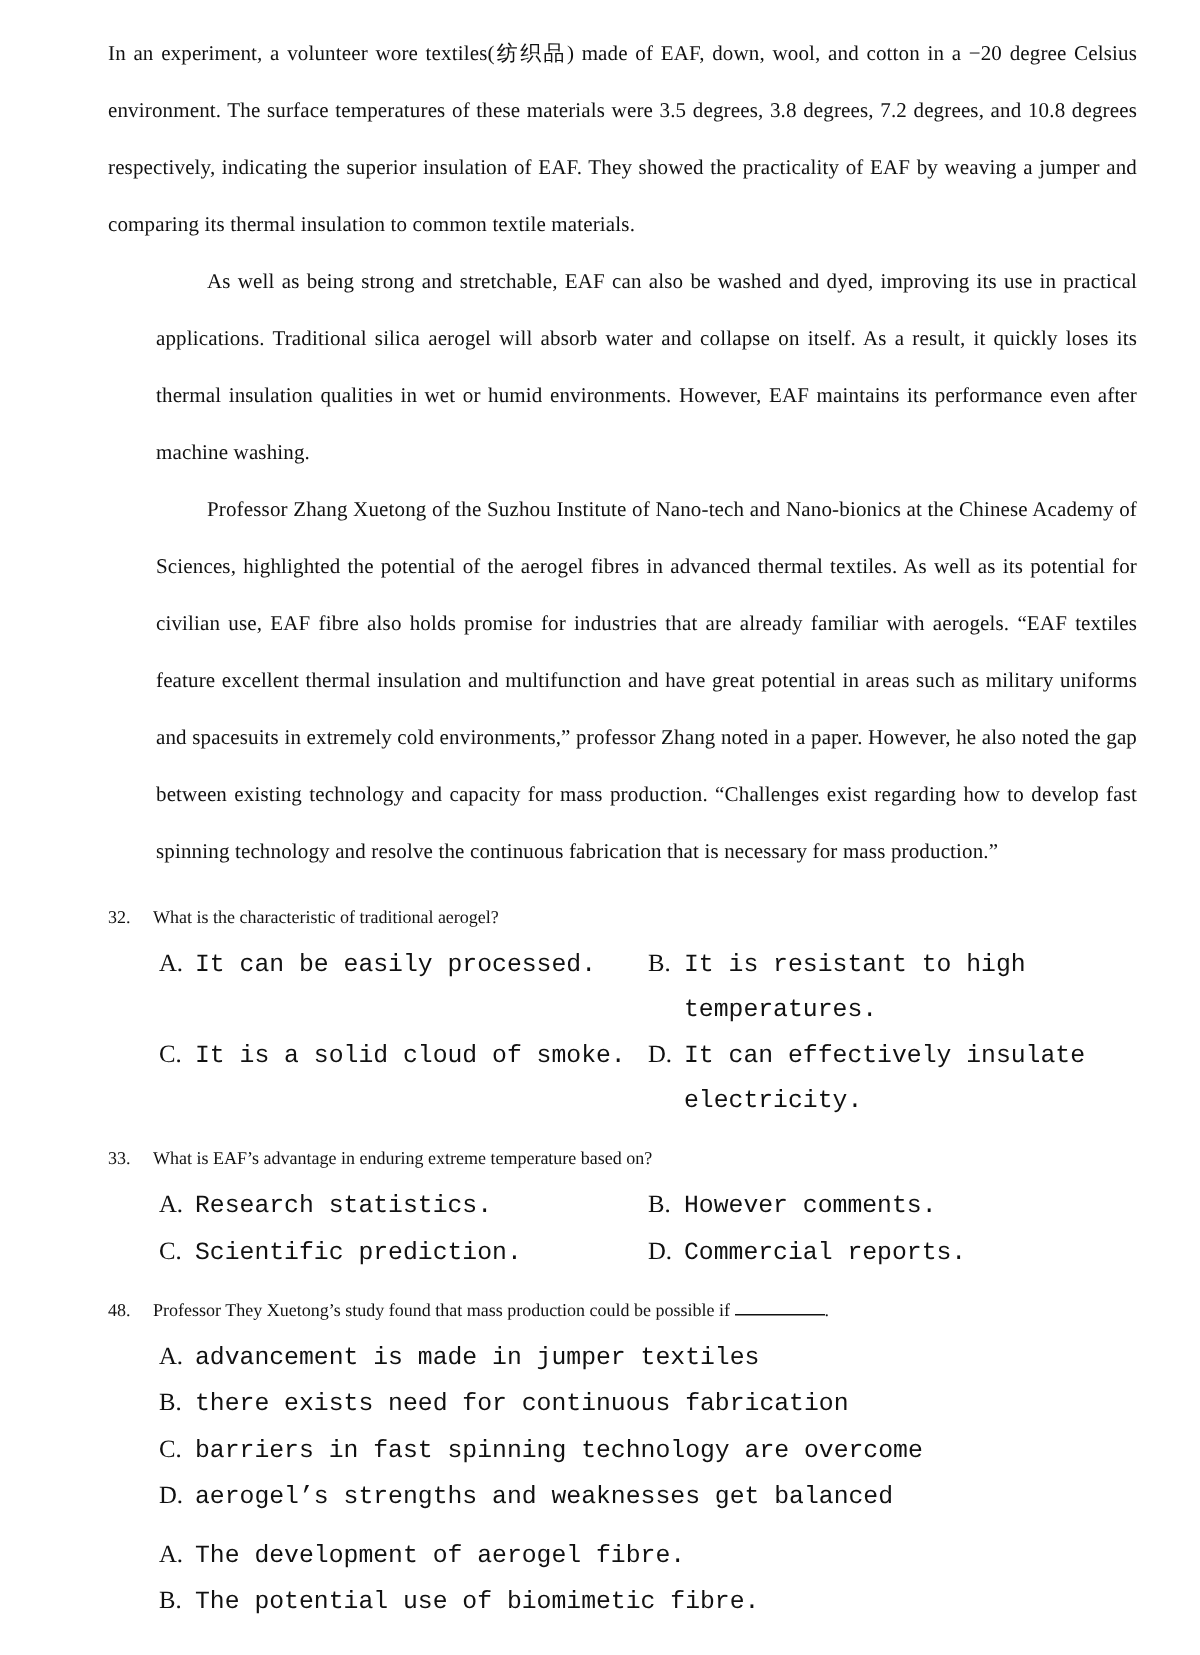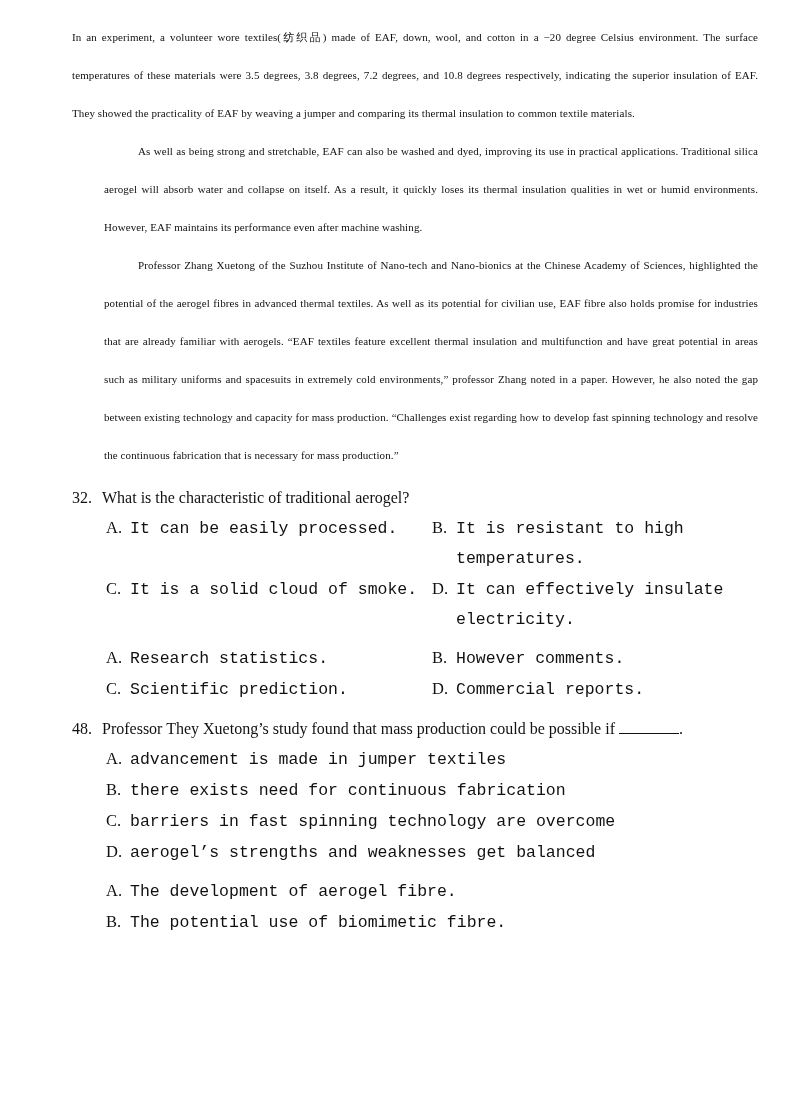--- a/index.html
+++ b/index.html
@@ -15,38 +15,38 @@
     -webkit-font-smoothing: antialiased;
   }
   .page {
     position: relative;
     width: 800px;
     min-height: 1103px;
     box-sizing: border-box;
     padding: 18px 42px 10px 72px;
   }
   .para {
-    font-size: 11px;
+    font-size: 14px;
     line-height: 38px;
     text-align: justify;
     text-justify: inter-word;
     margin: 0 0 0 0;
     letter-spacing: 0.1px;
   }
   .para.indent {
     text-indent: 34px;
     margin-left: 32px;
   }
   .q-block {
     margin-top: 8px;
   }
   .q-line {
     display: flex;
     align-items: baseline;
-    font-size: 16px;
+    font-size: 12px;
     line-height: 31px;
   }
   .q-num {
     width: 30px;
     flex: 0 0 30px;
     text-align: left;
   }
   .q-text {
     flex: 1 1 auto;
   }
@@ -113,20 +113,24 @@
         <span class="opt-label">It is a solid cloud of smoke.</span>
       </div>
       <div class="opt">
         <span class="opt-letter">D.</span>
         <span class="opt-label">It can effectively insulate electricity.</span>
       </div>
     </div>
   </div>
 
   <div class="q-block">
+    <div class="q-line">
+      <span class="q-num">33.</span>
+      <span class="q-text">What is EAF’s advantage in enduring extreme temperature based on?</span>
+    </div>
     <div class="opt-row opt-two">
       <div class="opt">
         <span class="opt-letter">A.</span>
         <span class="opt-label">Research statistics.</span>
       </div>
       <div class="opt">
         <span class="opt-letter">B.</span>
         <span class="opt-label">However comments.</span>
       </div>
     </div>

